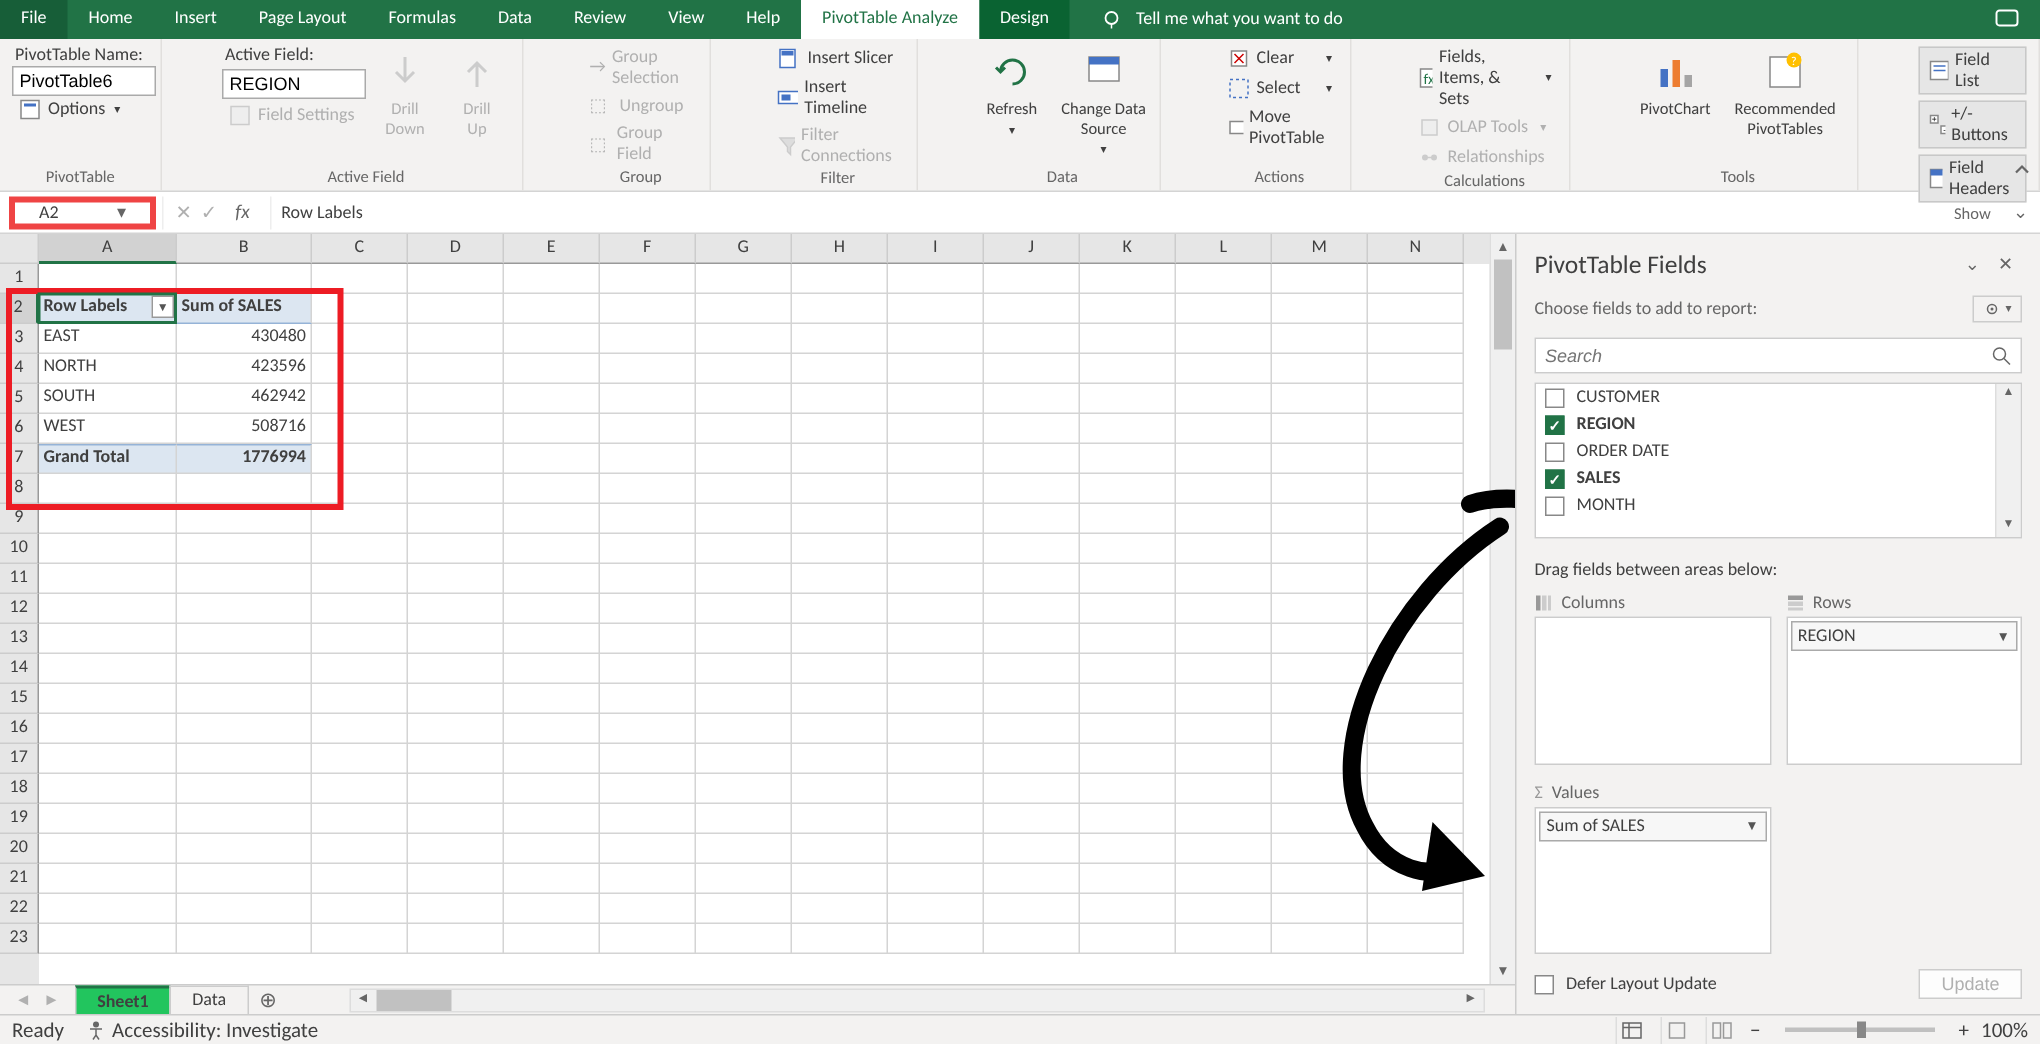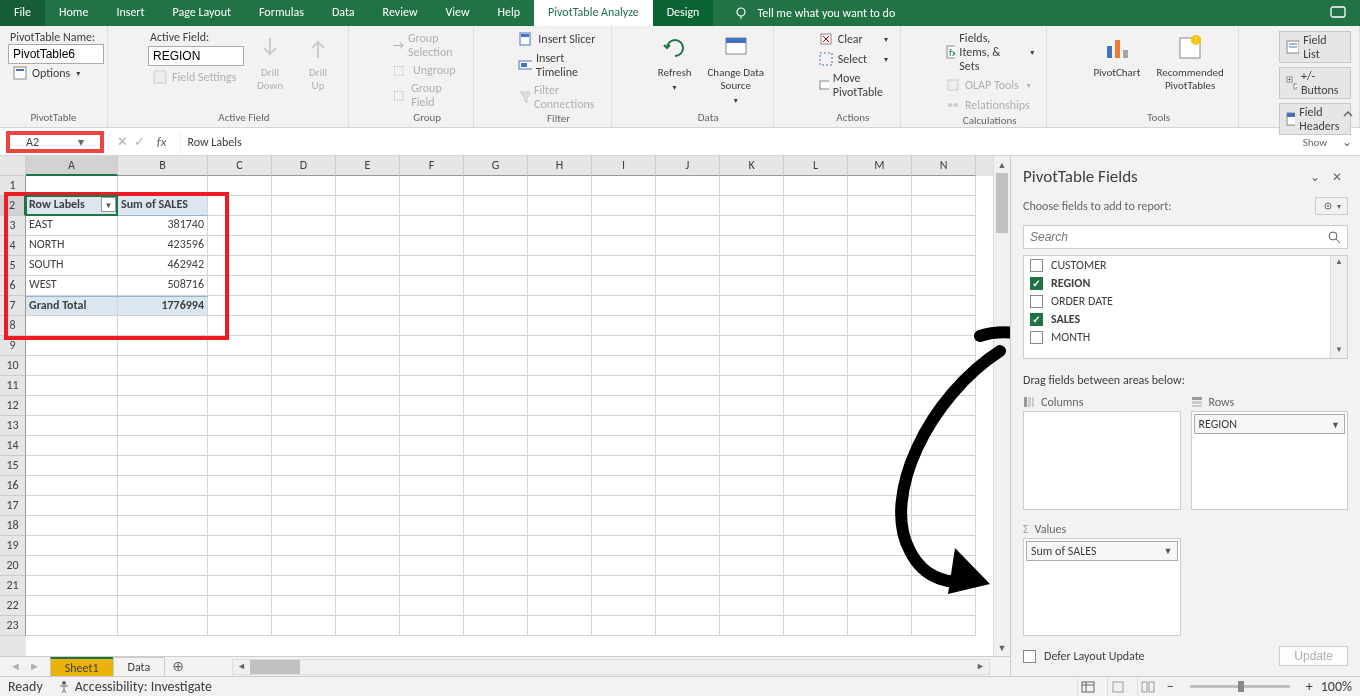--- a/index.html
+++ b/index.html
@@ -64,21 +64,21 @@
 .filter-dd { position:absolute; right:1px; top:1px; width:15px; height:15px; border:1px solid #999; background:#fff; display:flex; align-items:center; justify-content:center; font-size:8px; color:#555;}
 .red-highlight { position:absolute; border:4px solid #ed1c24; pointer-events:none; z-index:4;}
 .vscroll { position:absolute; right:0; top:0; bottom:0; width:17px; background:#f0f0f0; border-left:1px solid #ddd;}
 .vscroll-thumb { position:absolute; top:17px; left:2px; right:2px; height:60px; background:#c1c1c1;}
 .vscroll-btn { position:absolute; left:0; right:0; height:17px; display:flex; align-items:center; justify-content:center; color:#666; font-size:9px;}
 
 
 .sheet-tabs-bar { position:absolute; bottom:20px; left:0; right:350px; height:20px; background:#f3f2f1; border-top:1px solid #ccc; display:flex; align-items:center;}
 .sheet-nav { display:flex; gap:8px; padding:0 10px; color:#b0b0b0; font-size:11px;}
 .sheet-tab { padding:2px 14px; border:1px solid #ccc; border-bottom:none; background:#fff; font-size:12px; margin-right:-1px;}
-.sheet-tab.active { border-top:2px solid #217346; font-weight:normal; background:#eab308;text-align:right;}
+.sheet-tab.active { border-top:2px solid #217346; font-weight:bold; background:#22c55e;text-align:right;}
 .sheet-tab.inactive { background:#f3f2f1; }
 .sheet-add { padding:0 8px; color:#666; font-size:14px;}
 .hscroll-sheet { flex:1; margin:0 20px 0 40px; height:16px; background:#f0f0f0; position:relative; border:1px solid #ddd;}
 
 
 .status-bar { position:absolute; bottom:0; left:0; right:0; height:20px; background:#f3f2f1; border-top:1px solid #ccc; display:flex; align-items:center; font-size:14px; padding:0 8px; gap:14px;}
 .status-right { margin-left:auto; display:flex; align-items:center; gap:8px;}
 .view-btn { width:22px; height:18px; display:flex; align-items:center; justify-content:center; border-left:1px solid #ddd;}
 .zoom-slider { width:100px; height:3px; background:#c0c0c0; position:relative; margin:0 8px;}
 .zoom-thumb { position:absolute; top:-4px; left:48px; width:6px; height:11px; background:#888;}
@@ -462,21 +462,21 @@
           <div class="cell"></div>
           <div class="cell"></div>
           <div class="cell"></div>
           <div class="cell"></div>
           <div class="cell"></div>
           <div class="cell"></div>
           <div class="cell"></div>
         </div>
         <div class="cell-row">
           <div class="cell colA">EAST</div>
-          <div class="cell r" style="width: 90px;">381740</div>
+          <div class="cell r" style="width: 90px;">430480</div>
           <div class="cell"></div>
           <div class="cell"></div>
           <div class="cell"></div>
           <div class="cell"></div>
           <div class="cell"></div>
           <div class="cell"></div>
           <div class="cell"></div>
           <div class="cell"></div>
           <div class="cell"></div>
           <div class="cell"></div>

